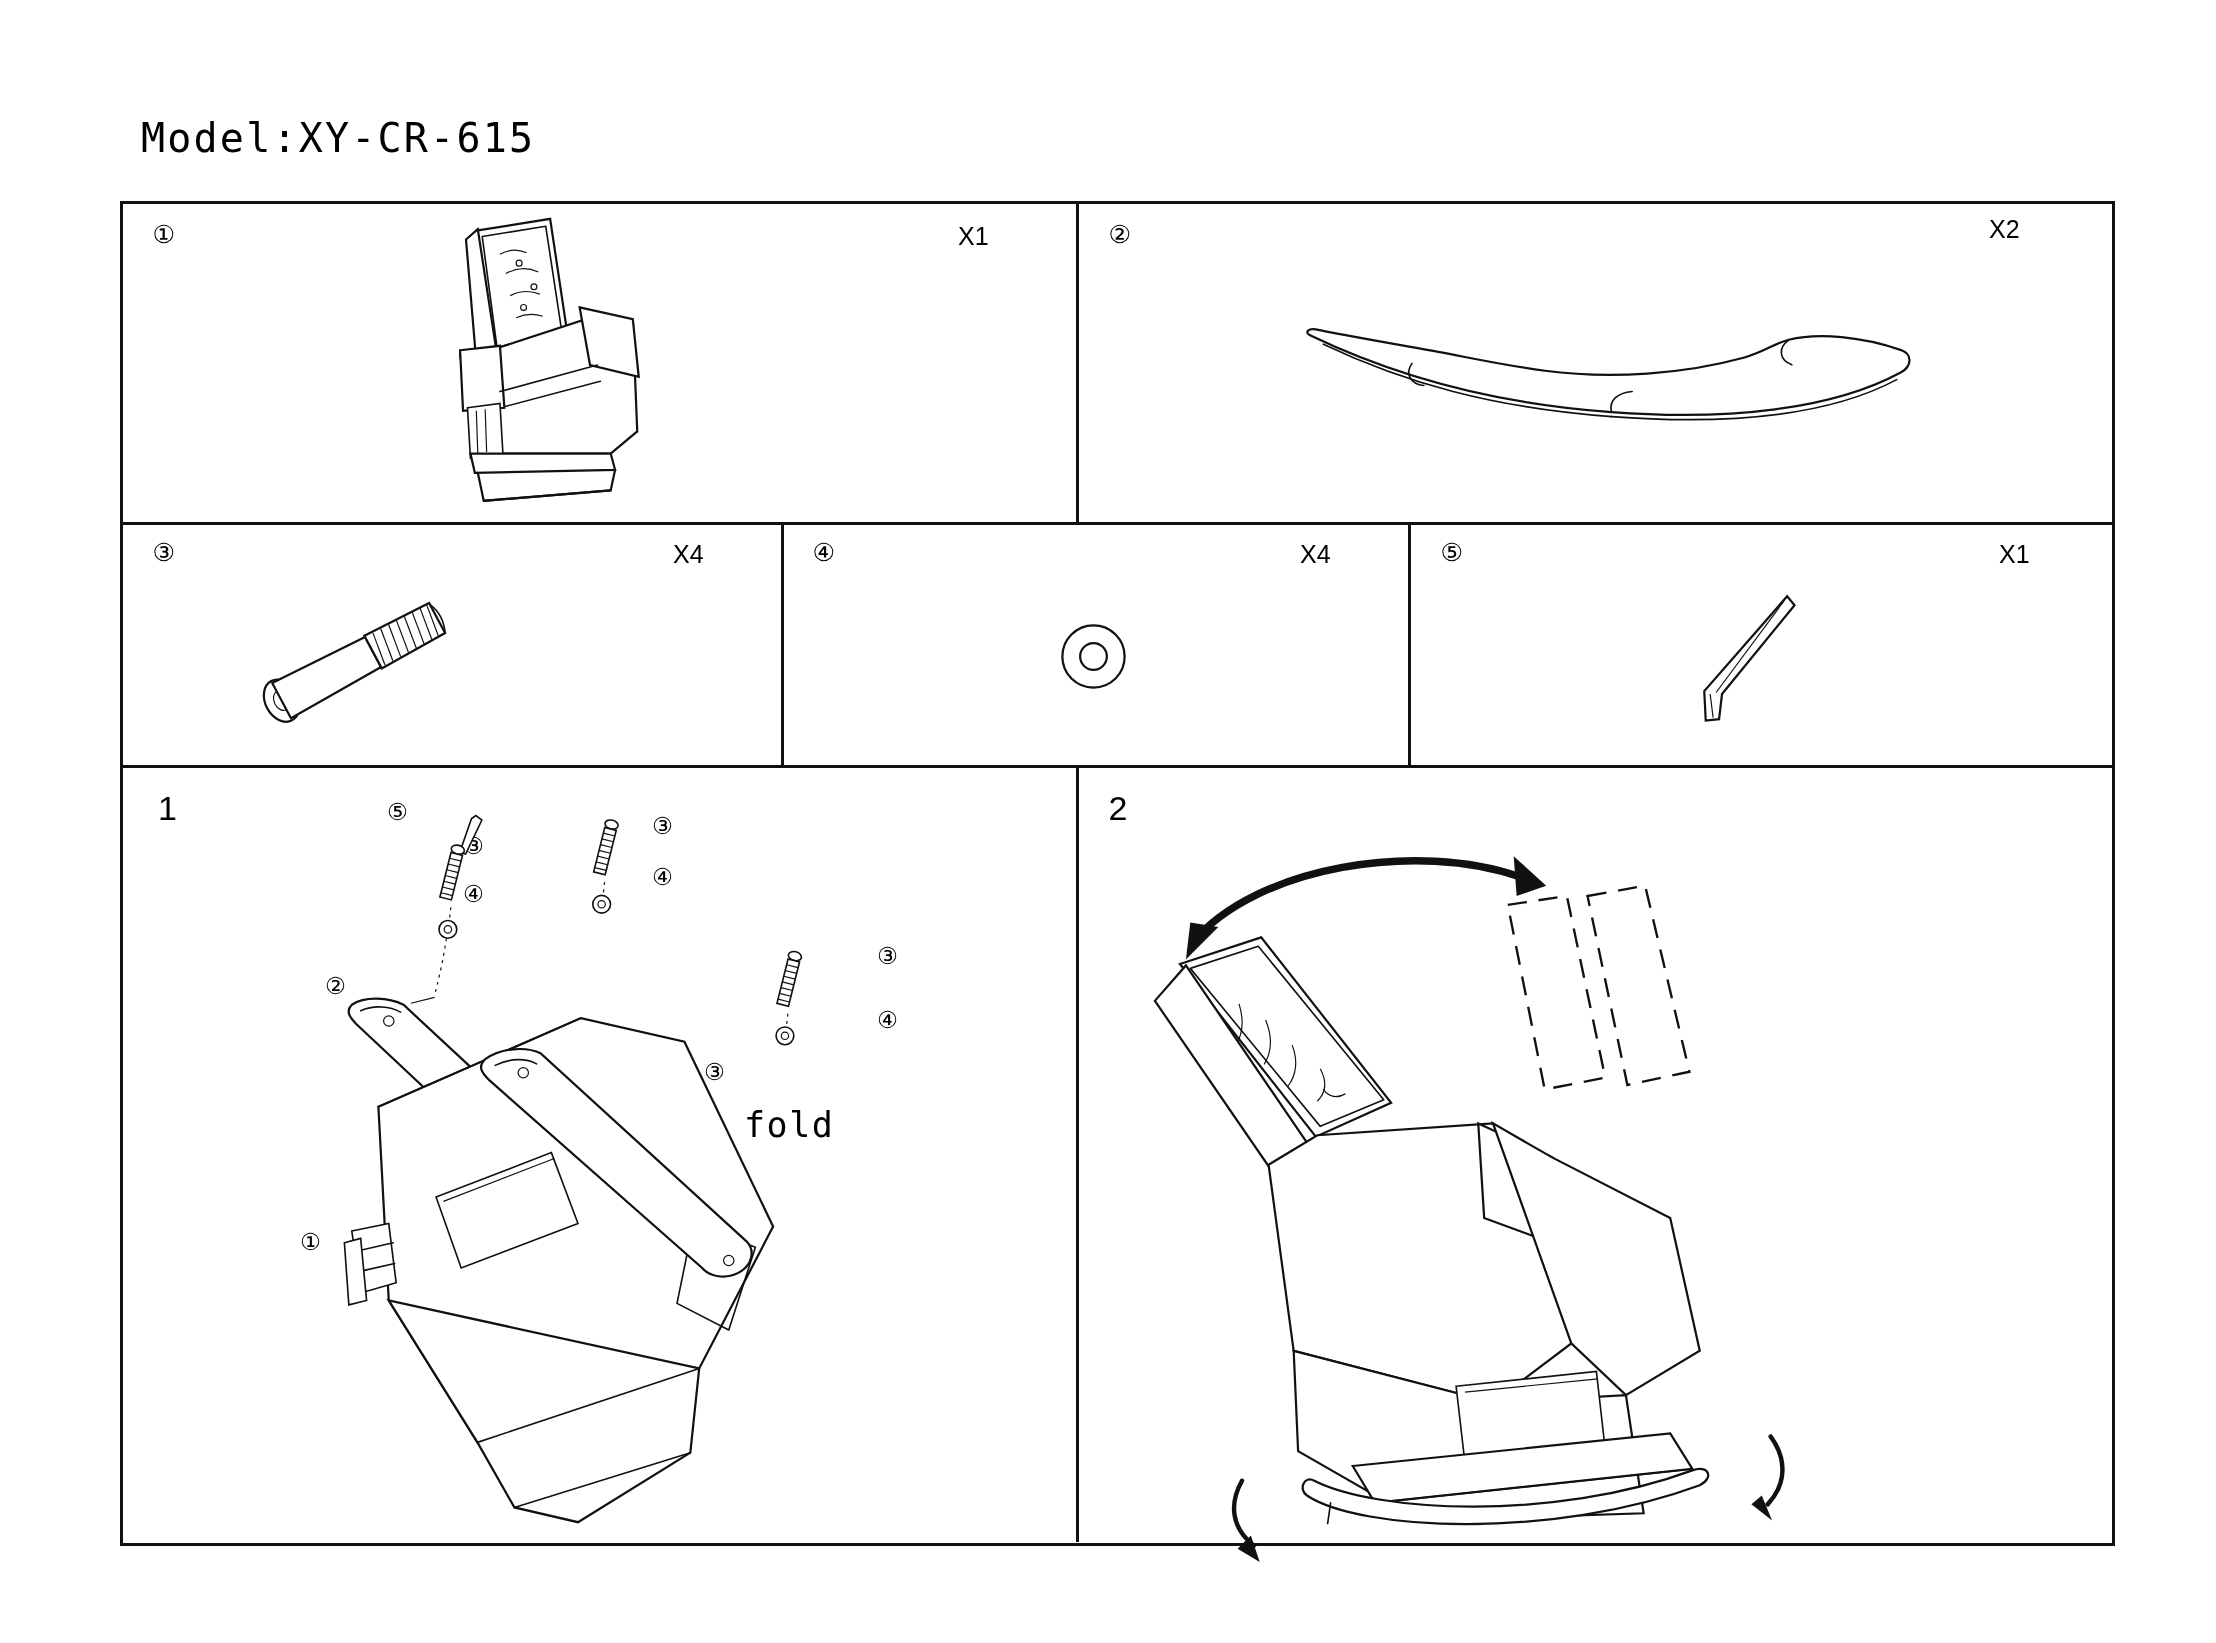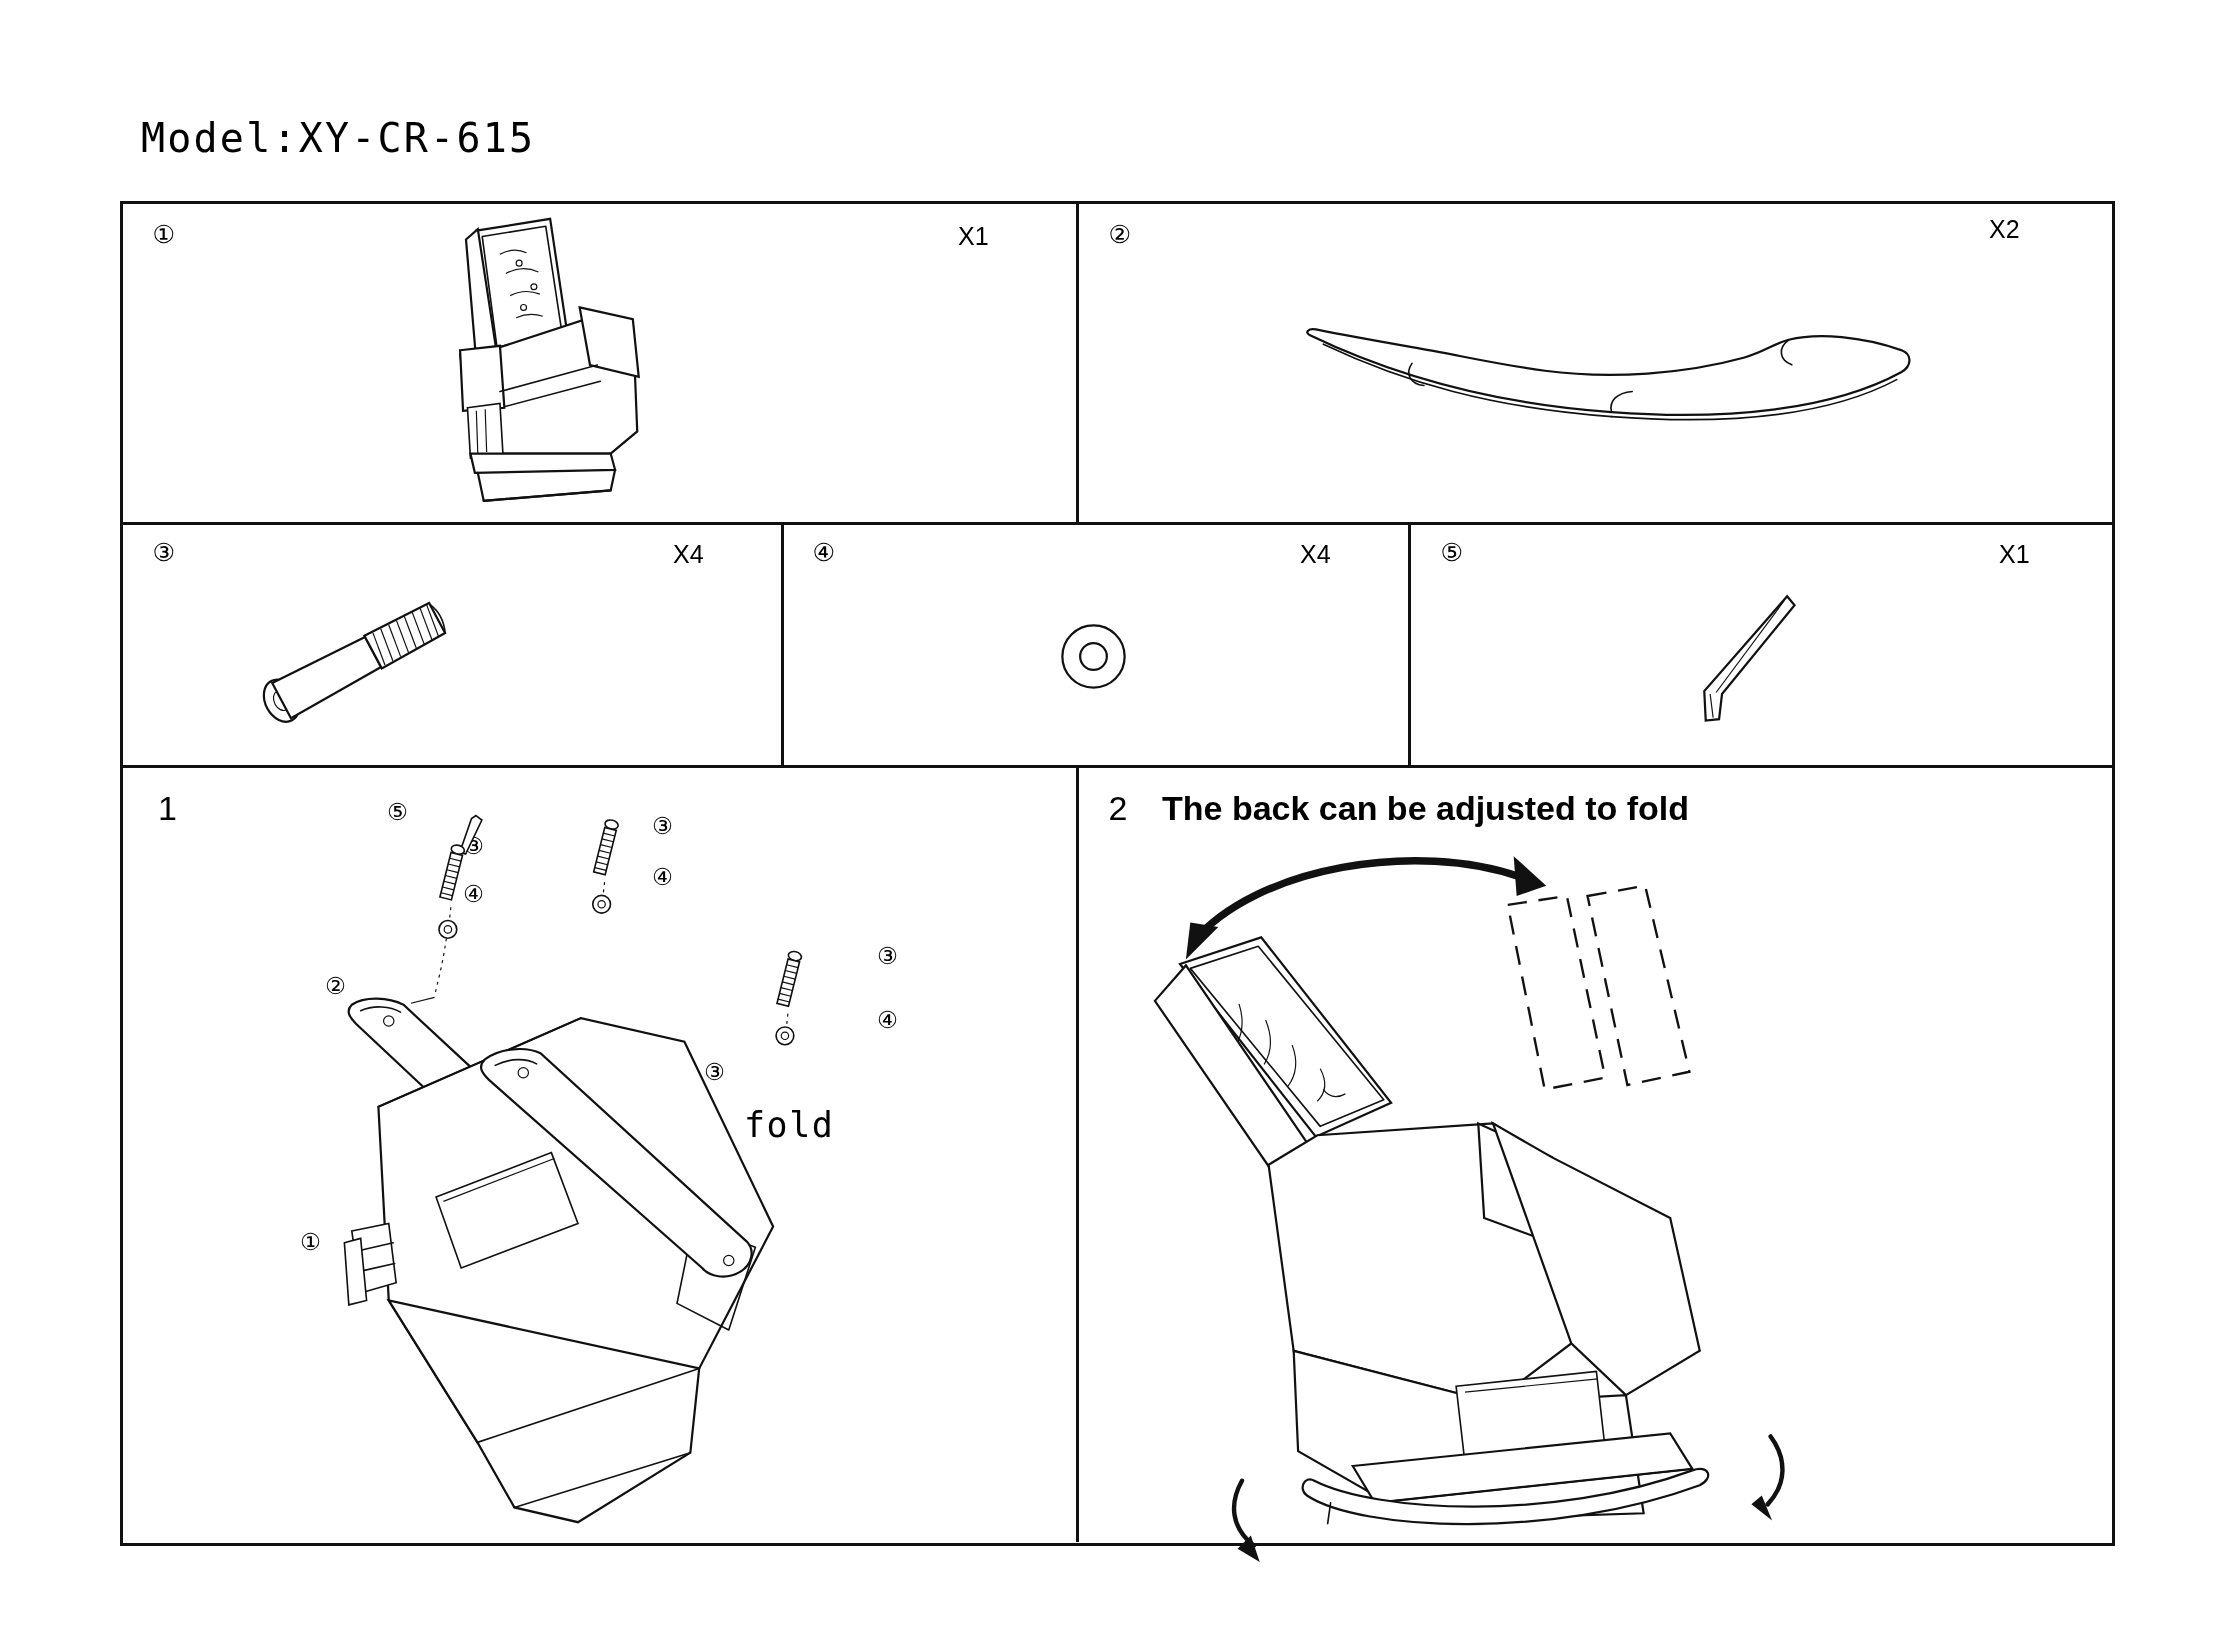--- a/index.html
+++ b/index.html
@@ -266,21 +266,20 @@
 
         <path class="fillw" d="M430 374 C452 358 486 356 506 366 L784 620 C796 632 792 652 774 662 C756 672 734 668 724 656 L436 402 C426 392 420 384 430 374 Z"></path>
         <path class="ln2" d="M444 382 C464 372 486 372 500 380"></path>
         <circle class="lnthin" cx="482" cy="392" r="7"></circle>
         <circle class="lnthin" cx="760" cy="646" r="7"></circle>
       </svg>
     </div>
 
     <div class="cell" style="left:956px;top:564px;width:1033px;height:774px;">
       <div class="stepnum" style="left:29.6px;top:20.7px;">2</div>
-      <div class="steptext" style="left:83px;top:20.7px;">The back can be adjusted to fold</div>
 
       <svg width="960" height="694" viewBox="0 0 1300 940" style="position:absolute;left:29.6px;top:66px;">
 
         <path class="ln" style="stroke-width:10" d="M112 148 C200 42 420 10 556 58"></path>
         <path class="arrow" d="M104 170 L148 126 L110 120 Z"></path>
         <path class="arrow" d="M548 30 L592 70 L552 84 Z"></path>
 
         <path class="dash" d="M540 96 L620 84 L672 330 L590 346 Z"></path>
         <path class="dash" d="M648 84 L726 70 L786 322 L702 340 Z"></path>
 

